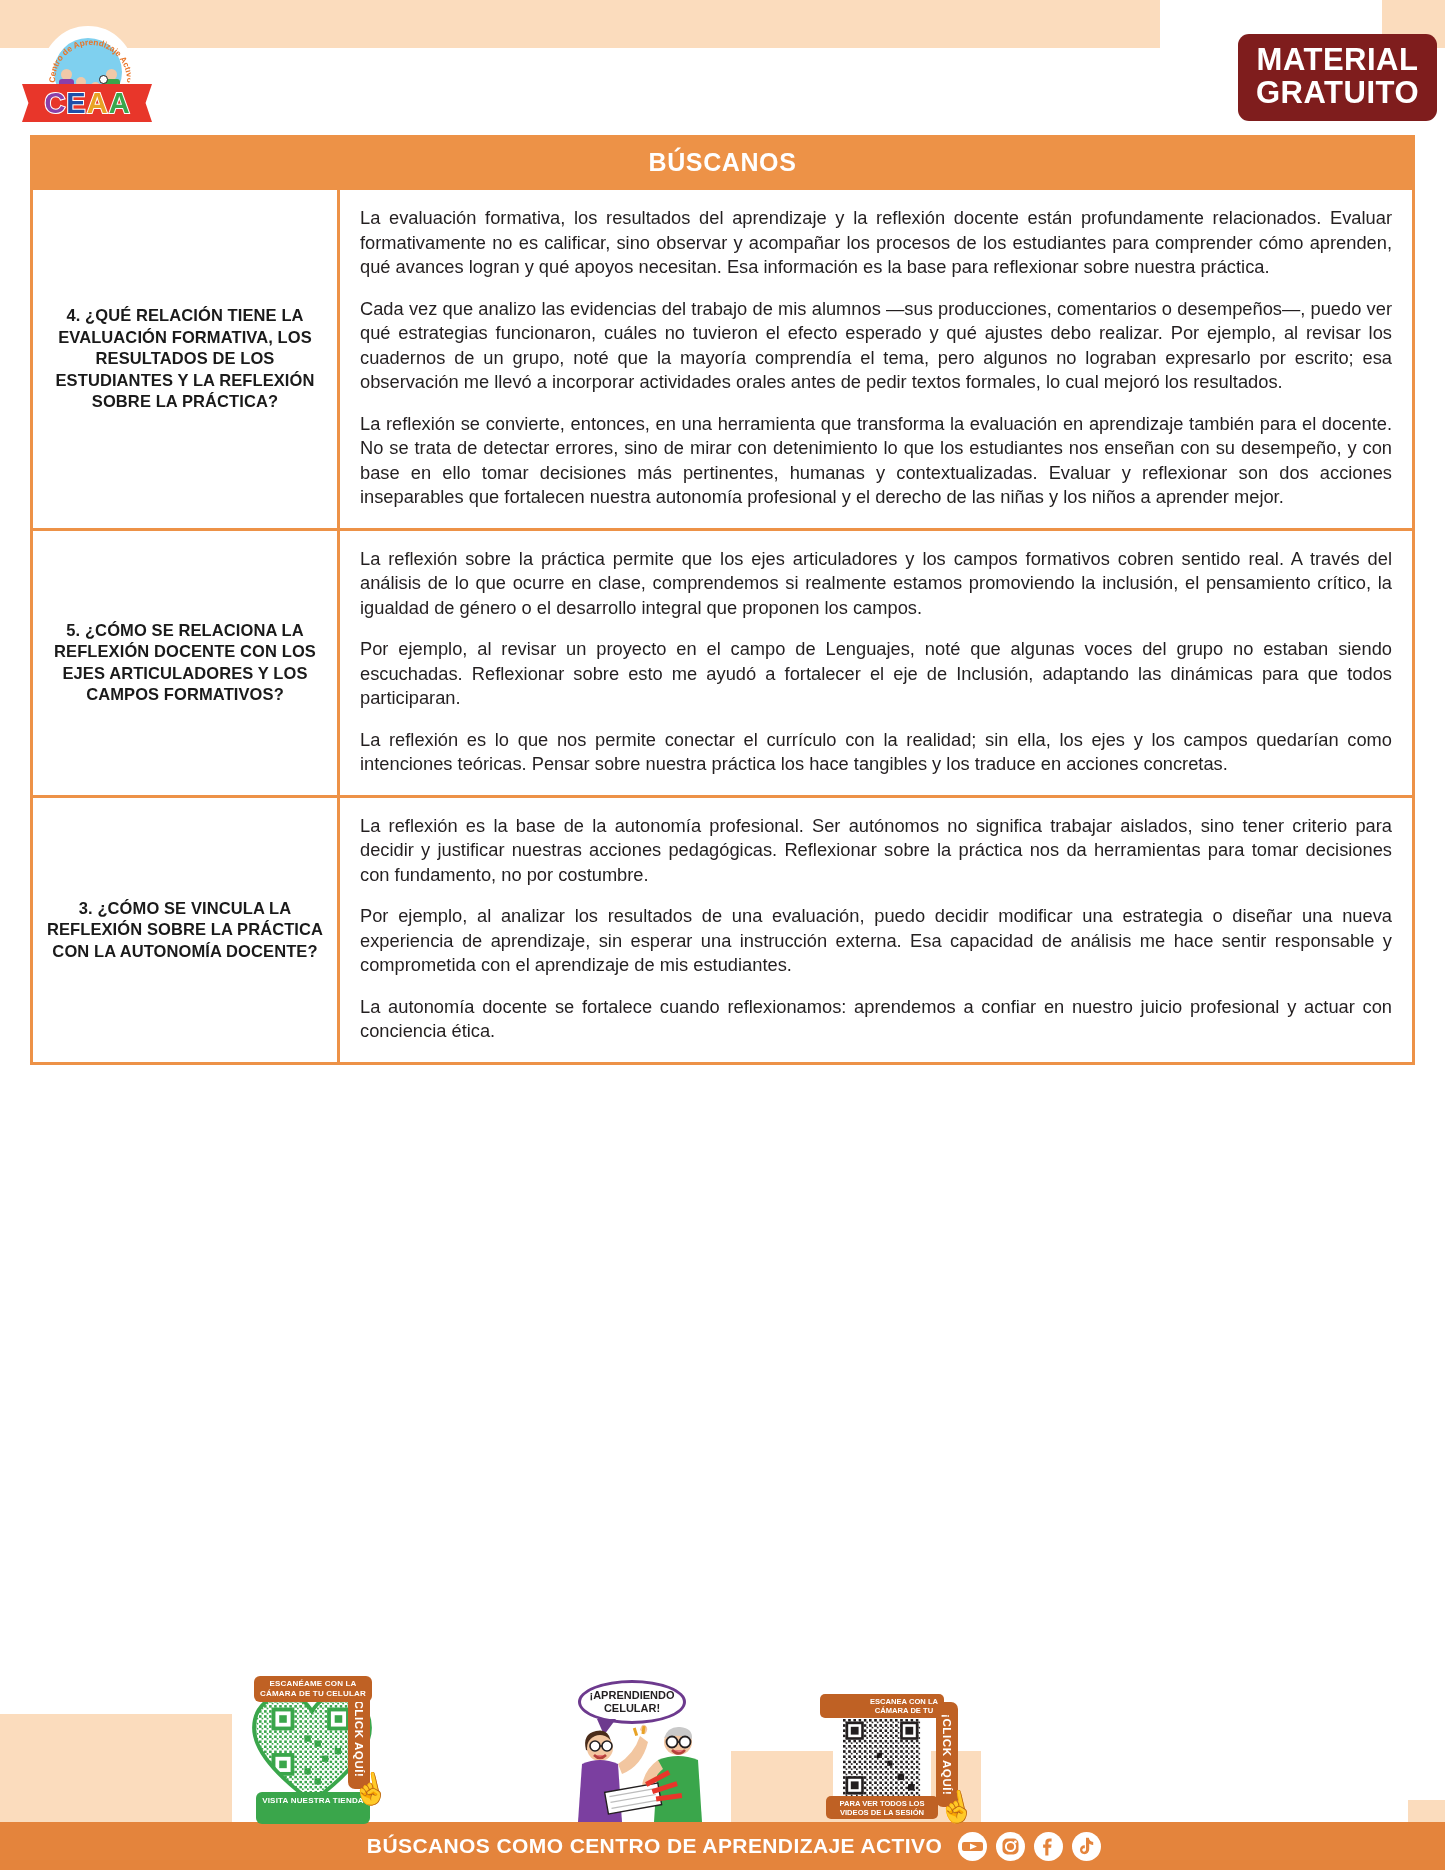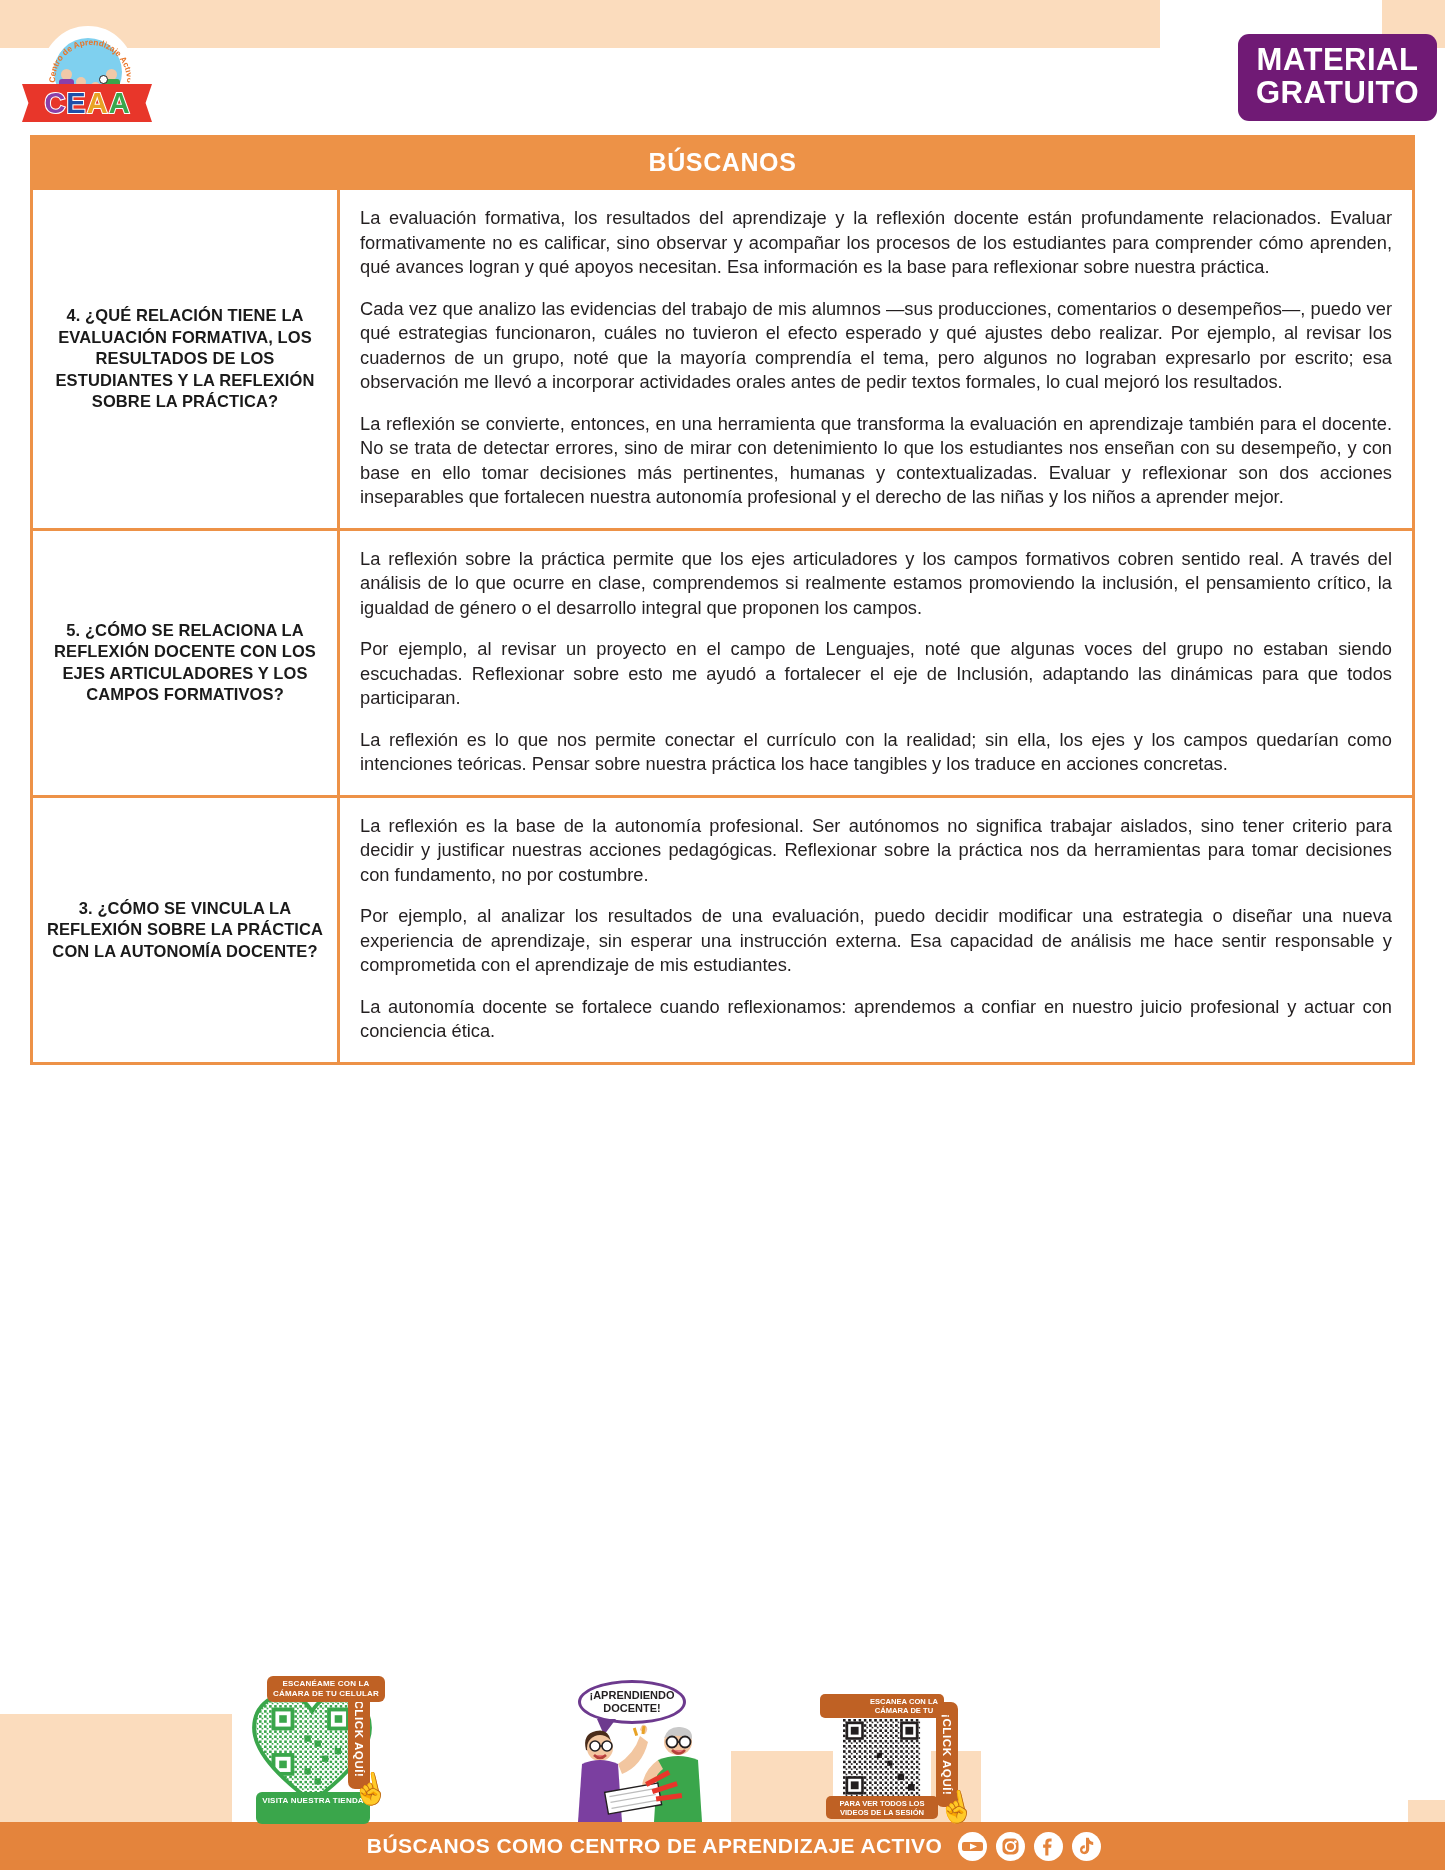--- a/index.html
+++ b/index.html
@@ -84,21 +84,21 @@
   }
   .ceaa span { -webkit-text-stroke: 2px #ffffff; paint-order: stroke fill; }
   .ceaa .c1 { color: #8a3fa8; }
   .ceaa .c2 { color: #1f4fa8; }
   .ceaa .c3 { color: #e8a225; }
   .ceaa .c4 { color: #3aa64b; }
 
   
   .badge-free {
     position: absolute; right: 8px; top: 34px;
-    background: #701a75;
+    background: #7f1d1d;
     border-radius: 11px;
     padding: 9px 18px 11px 18px;
     color: #ffffff;
     font-size: 31px;
     font-weight: bold;
     line-height: 1.08;
     text-align: center;
     letter-spacing: 0.5px;
   }
 
@@ -168,21 +168,21 @@
     width: 37px; height: 22px;
     background: #fbdcbd;
   }
 
   
   .qr-left-wrap {
     position: absolute; left: 248px; top: 1676px;
     width: 128px; height: 140px;
   }
   .qr-pill-top {
-    position: absolute; left: 19px; top: 0;
+    position: absolute; left: 6px; top: 0;
     width: 118px; height: 26px;
     background: #bf6124;
     border-radius: 6px;
     color: #fff; font-size: 8px; font-weight: bold;
     text-align: center; line-height: 1.25;
     padding-top: 3px;
     letter-spacing: 0.2px;
     z-index: 3;
   }
   .heart-qr {
@@ -422,21 +422,21 @@
     <path d="M50,88 C50,88 4,58 4,30 C4,14 16,4 29,4 C39,4 46,10 50,17 C54,10 61,4 71,4 C84,4 96,14 96,30 C96,58 50,88 50,88 Z" fill="none" stroke="#3aa64b" stroke-width="3"></path>
   </svg>
   <div class="qr-pill-bottom">VISITA NUESTRA TIENDA</div>
 </div>
 <div class="click-tab click-tab-left">¡CLICK AQUÍ!</div>
 <div class="hand-cursor" style="left:352px;top:1772px;">☝</div>
 
 <div class="illus">
   <div class="bubble">
     <span>¡APRENDIENDO</span>
-    <span>DOCENTE!</span>
+    <span>CELULAR!</span>
   </div>
   <svg viewBox="0 0 215 145" style="position:absolute;left:0;top:0;width:215px;height:145px;">
 
     <path d="M66,70 q-4,-16 10,-19 q12,-3 15,10 q2,12 -5,15 z" fill="#4a2c1a"></path>
     <circle cx="80" cy="68" r="13" fill="#f2c6a0"></circle>
     <circle cx="75" cy="66" r="5" fill="#fff" stroke="#231f20" stroke-width="1.6"></circle>
     <circle cx="87" cy="66" r="5" fill="#fff" stroke="#231f20" stroke-width="1.6"></circle>
     <line x1="80" y1="66" x2="82" y2="66" stroke="#231f20" stroke-width="1.6"></line>
     <path d="M74,75 q6,6 12,0" stroke="#b5403a" stroke-width="2.5" fill="#e8777a"></path>
     <path d="M62,84 q18,-8 36,0 l4,58 l-44,0 z" fill="#7b3fa0"></path>

